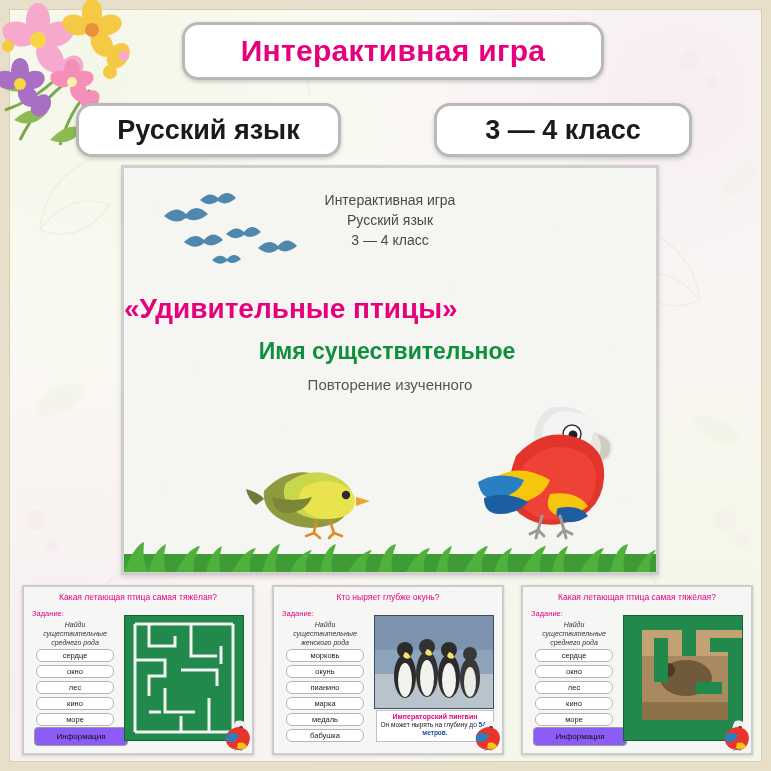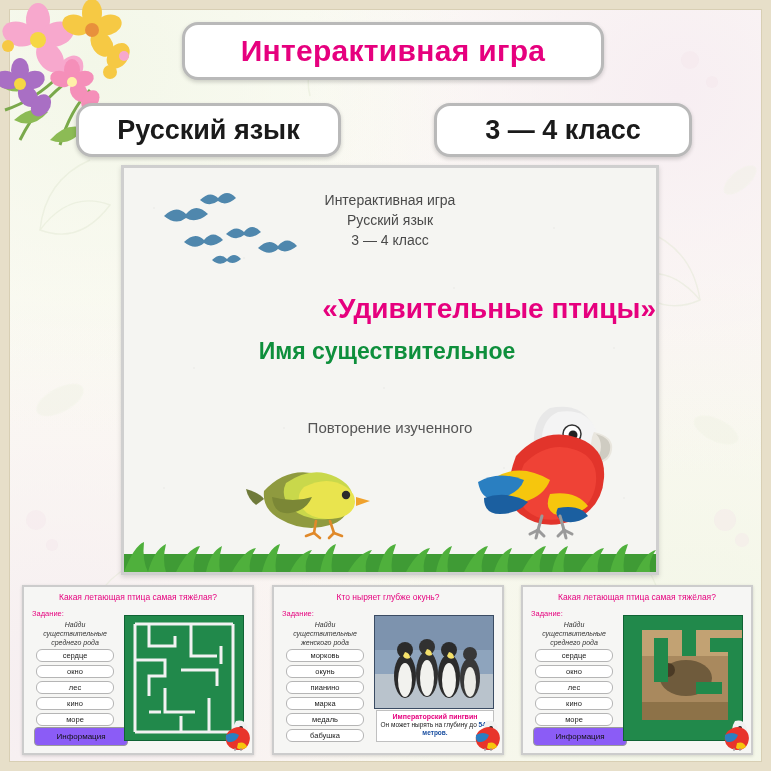--- a/index.html
+++ b/index.html
@@ -54,30 +54,30 @@
     position:absolute;left:121px;top:165px;width:532px;height:404px;
     background:#f7f7f5;border:3px solid #cfcfcf;box-shadow:0 2px 5px rgba(0,0,0,.15);
     overflow:hidden;
   }
   .slide-noise{position:absolute;inset:0;opacity:.55;}
   .slide-head{
     position:absolute;left:0;right:0;top:22px;text-align:center;
     color:#4a4a4a;font-size:14px;line-height:20px;
   }
   .slide-maintitle{
-    position:absolute;left:0;right:0;top:125px;text-align:right;
+    position:absolute;left:0;right:8px;top:125px;text-align:left;
     color:#e6007e;font-weight:bold;font-size:28px;
   }
   .slide-sub1{
     position:absolute;left:0;right:6px;top:170px;text-align:center;
     color:#0e8f3c;font-weight:bold;font-size:23px;
   }
   .slide-sub2{
     position:absolute;left:0;right:0;top:208px;text-align:center;
-    color:#555;font-size:15px;margin-top:43px;
+    color:#555;font-size:15px;
   }
   .grass{
     position:absolute;left:0;right:0;bottom:0;height:44px;
   }
   .birds-flock{position:absolute;left:30px;top:22px;width:160px;height:80px;}
   .parrot{position:absolute;left:330px;top:222px;width:175px;height:150px;}
   .finch{position:absolute;left:118px;top:283px;width:140px;height:92px;}
 
   
   .thumbs{position:absolute;left:0;right:0;bottom:14px;height:172px;}

